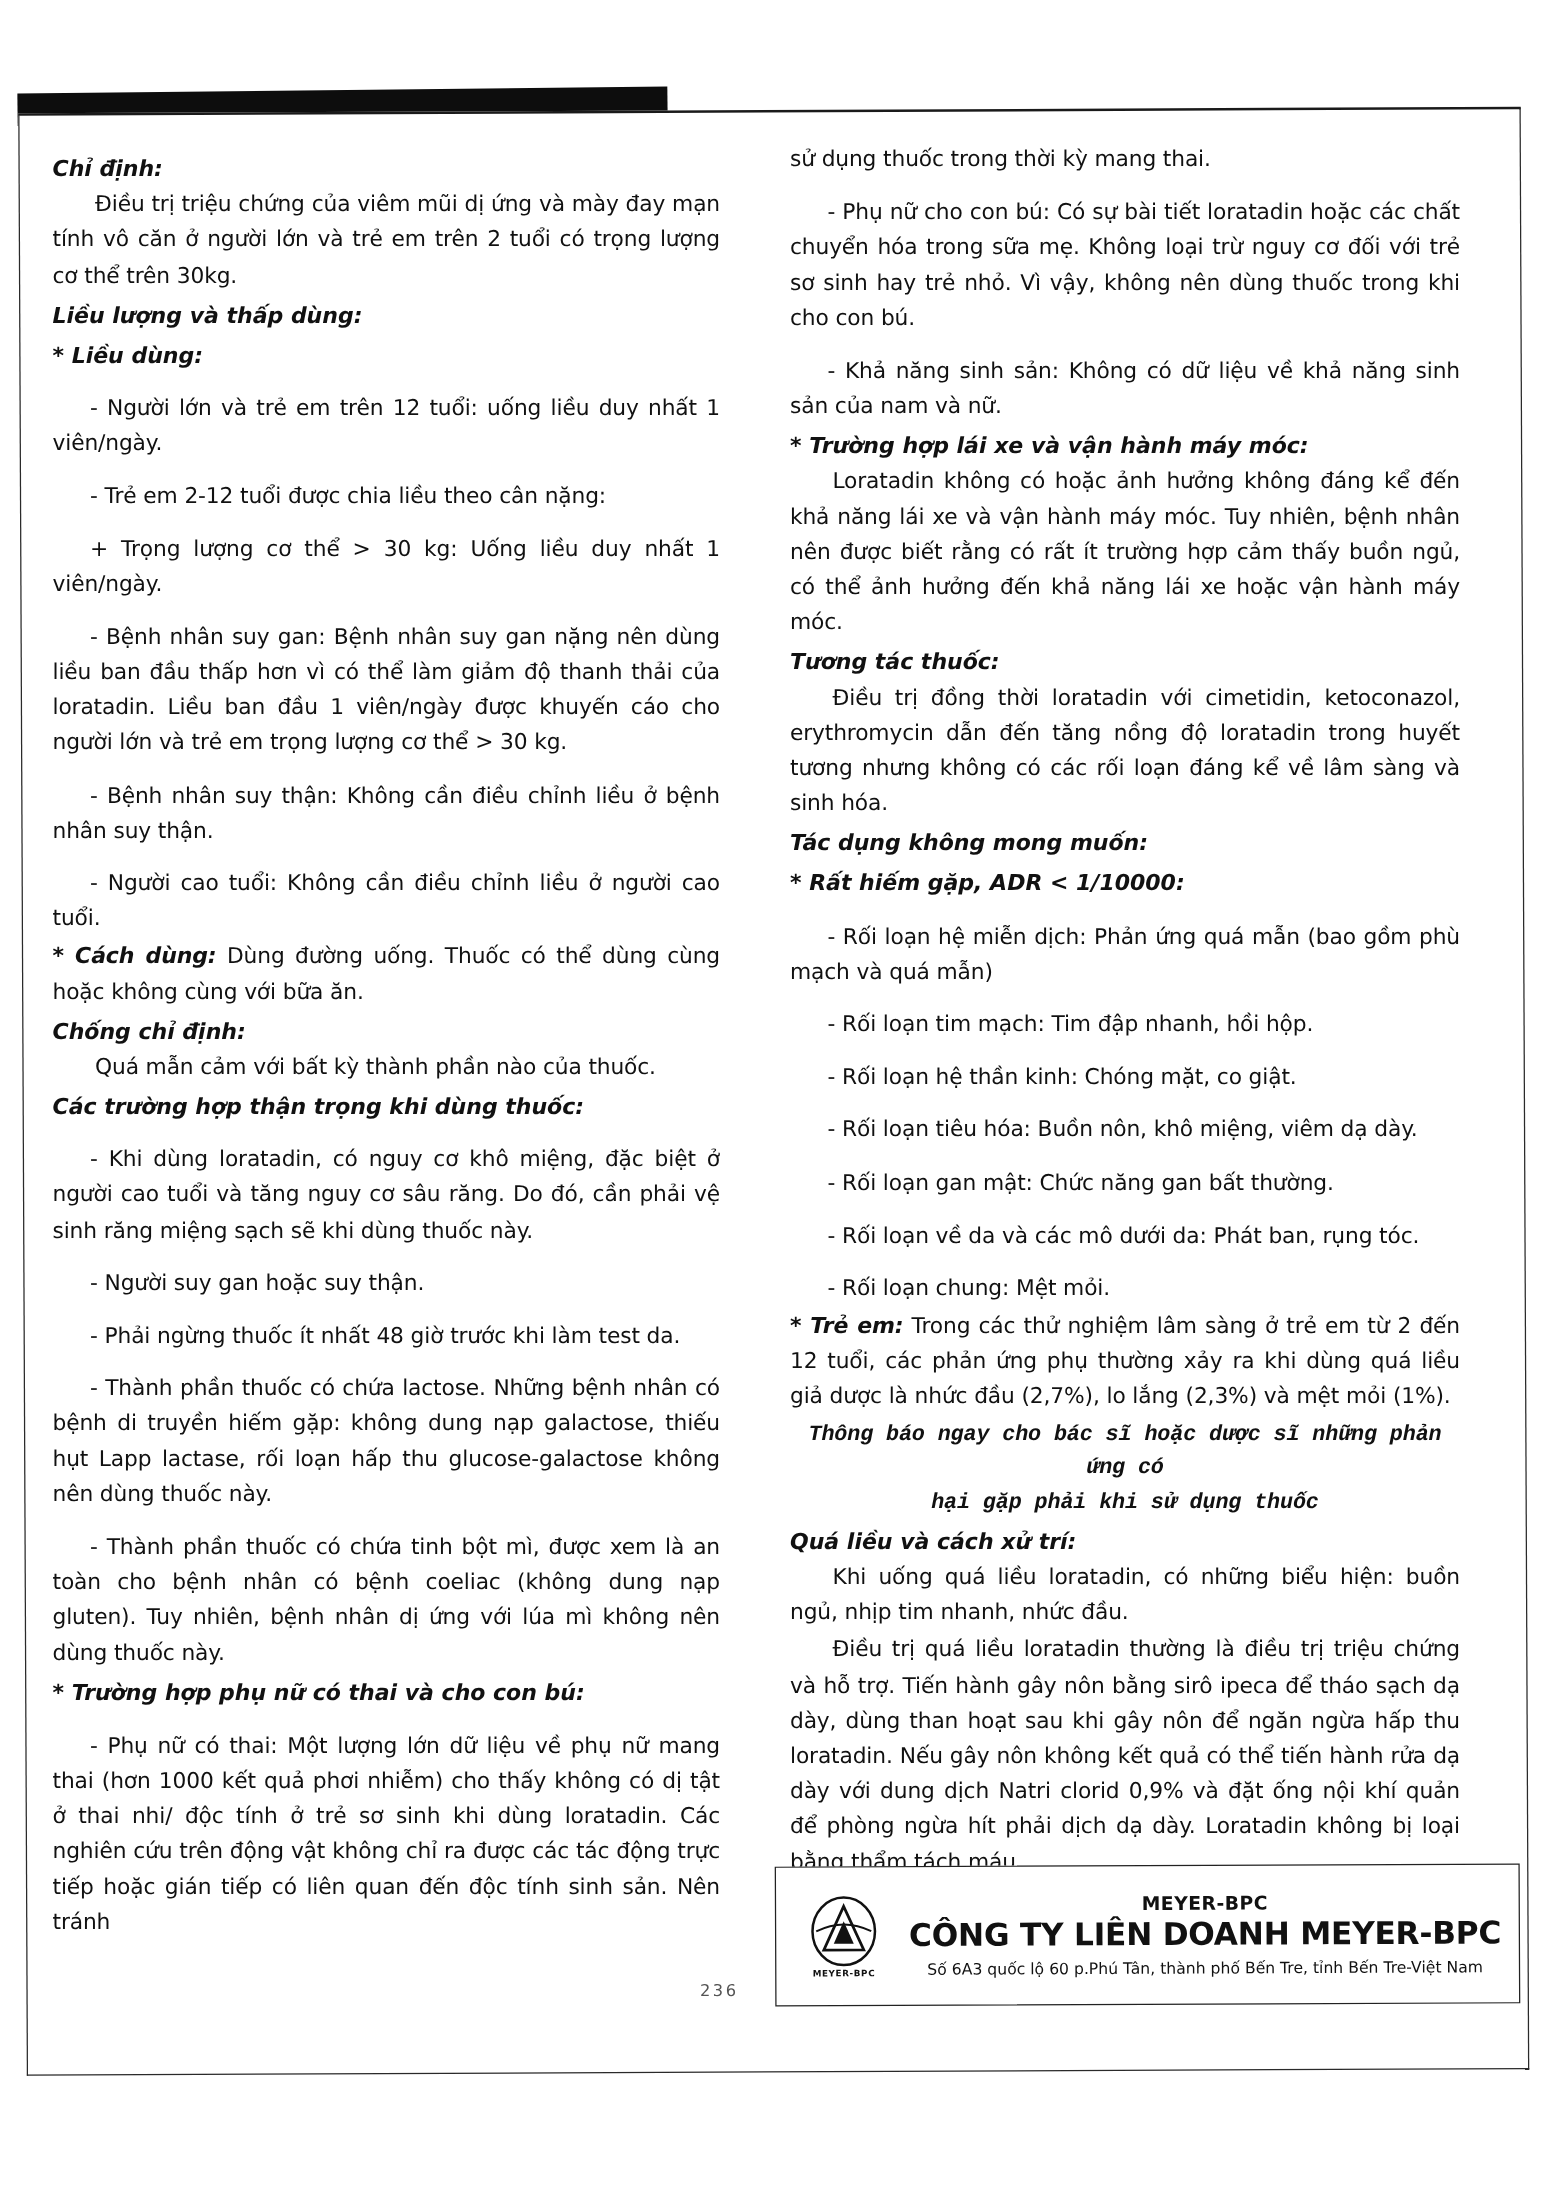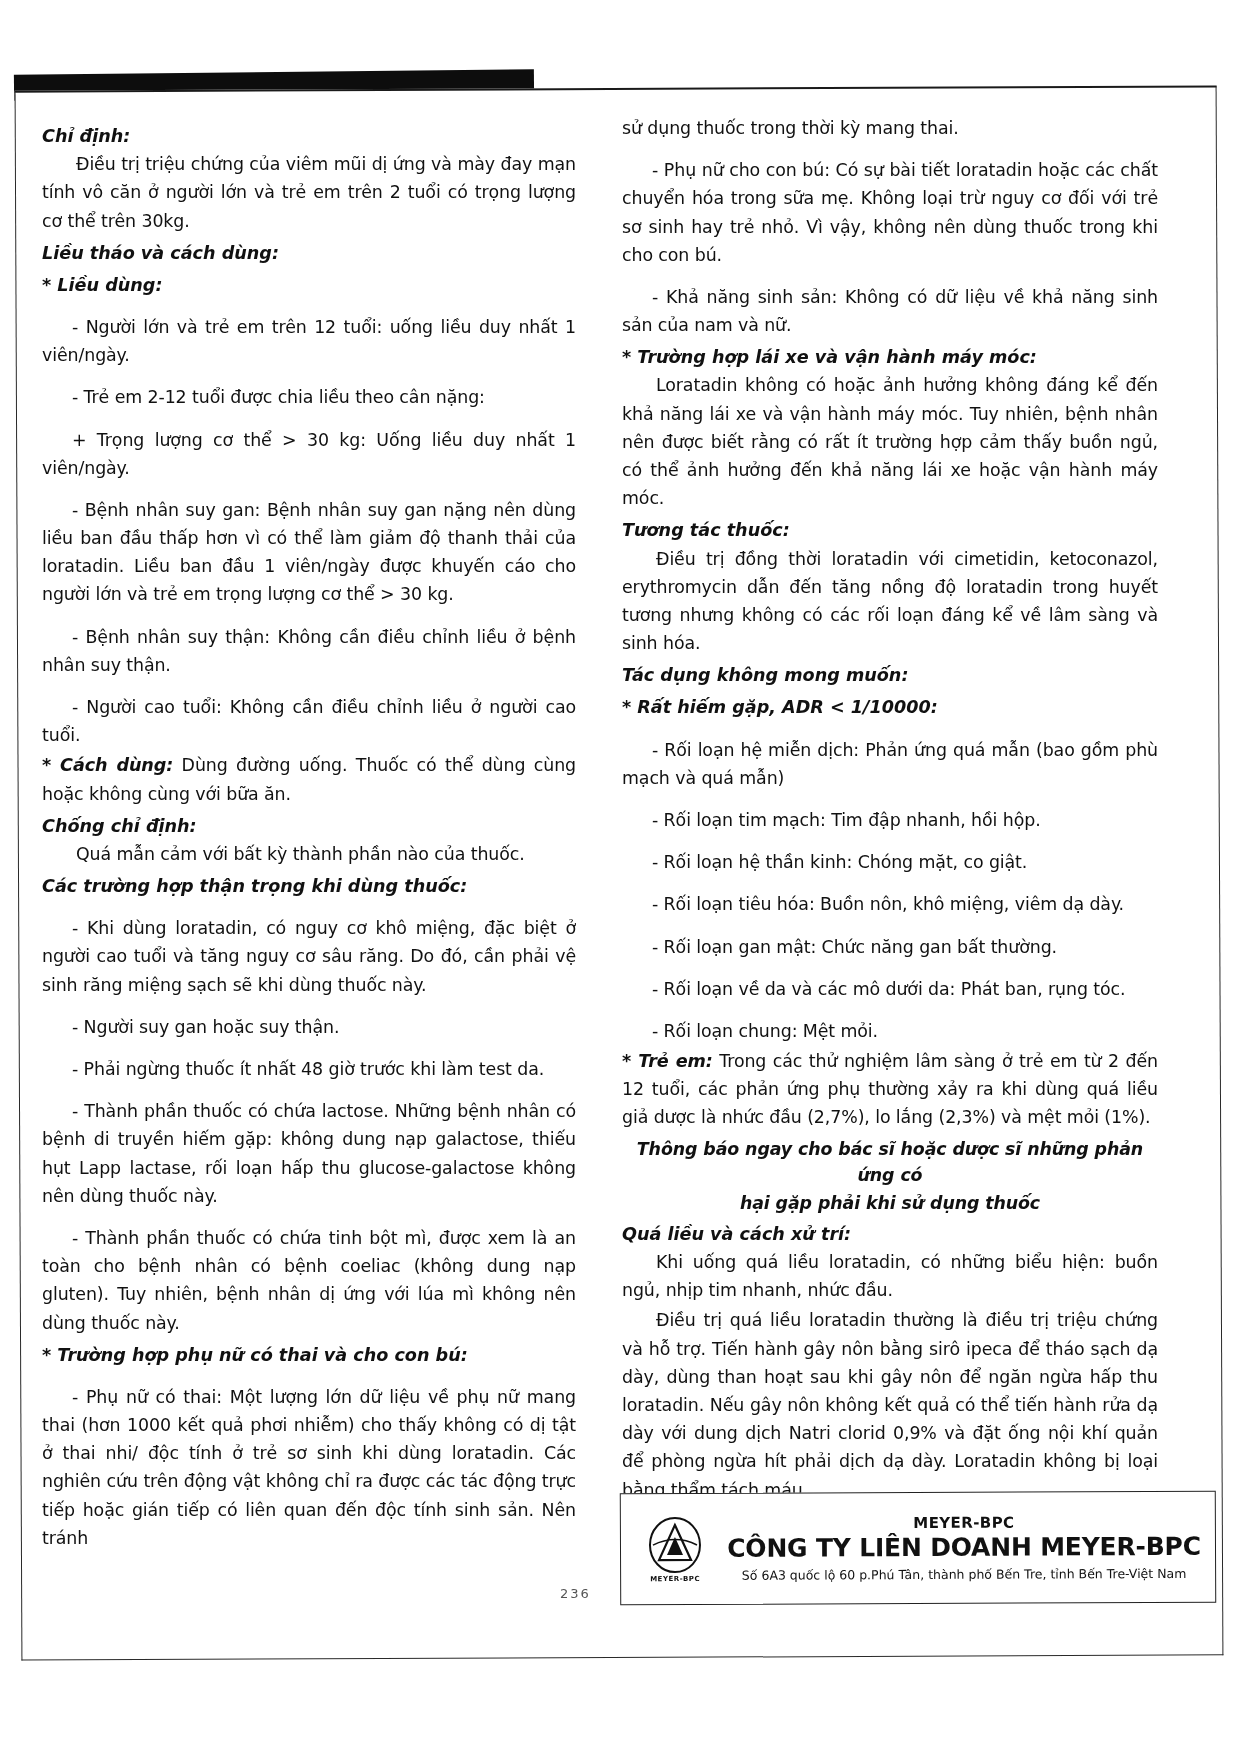--- a/index.html
+++ b/index.html
@@ -38,21 +38,21 @@
     box-sizing: border-box;
     transform: rotate(-0.25deg);
     background: #fff;
   }
   .content {
     position: absolute;
     left: 26px; top: 96px;
     width: 1190px;
     height: 1560px;
     display: flex;
-    gap: 26px;
+    gap: 36px;
   }
   .col {
     width: 560px;
     box-sizing: border-box;
   }
   .col.left { padding: 22px 10px 0 16px; }
   .col.right { padding: 18px 14px 0 10px; }
 
   p, div.para {
     margin: 0 0 2px 0;
@@ -71,21 +71,21 @@
     line-height: 1.6;
     margin: 4px 0 0 0;
   }
   .head-ul {
     font-weight: bold;
     font-style: italic;
     font-size: 17.6px;
     line-height: 1.6;
     margin: 4px 0 0 0;
   }
-  .bolditalic { font-weight: bold; font-style: italic; }
+  .bolditalic { font-weight: bold; font-style: italic; font-family: Liberation Mono, monospace; }
 
   
   .footer-box {
     position: absolute;
     left: 620px;
     top: 1492px;
     width: 596px;
     height: 112px;
     border: 1px solid #222;
     box-sizing: border-box;
@@ -149,21 +149,21 @@
   <div class="scan-top-black"></div>
   <div class="sheet"></div>
 
   <div class="content">
 
     <div class="col left">
 
       <div class="head">Chỉ định:</div>
       <p class="just indent">Điều trị triệu chứng của viêm mũi dị ứng và mày đay mạn tính vô căn ở người lớn và trẻ em trên 2 tuổi có trọng lượng cơ thể trên 30kg.</p>
 
-      <div class="head">Liều tháo và cách dùng:</div>
+      <div class="head">Liều lượng và thấp dùng:</div>
       <div class="head-ul">* Liều dùng:</div>
 
       <p class="just indent-dash">- Người lớn và trẻ em trên 12 tuổi: uống liều duy nhất 1 viên/ngày.</p>
       <p class="just indent-dash">- Trẻ em 2-12 tuổi được chia liều theo cân nặng:</p>
       <p class="just indent-dash">+ Trọng lượng cơ thể &gt; 30 kg: Uống liều duy nhất 1 viên/ngày.</p>
       <p class="just indent-dash">- Bệnh nhân suy gan: Bệnh nhân suy gan nặng nên dùng liều ban đầu thấp hơn vì có thể làm giảm độ thanh thải của loratadin. Liều ban đầu 1 viên/ngày được khuyến cáo cho người lớn và trẻ em trọng lượng cơ thể &gt; 30 kg.</p>
       <p class="just indent-dash">- Bệnh nhân suy thận: Không cần điều chỉnh liều ở bệnh nhân suy thận.</p>
       <p class="just indent-dash">- Người cao tuổi: Không cần điều chỉnh liều ở người cao tuổi.</p>
 
       <p class="just"><span class="head-ul">*  Cách dùng:</span><span> Dùng đường uống. Thuốc có thể dùng cùng hoặc không cùng với bữa ăn.</span></p>

